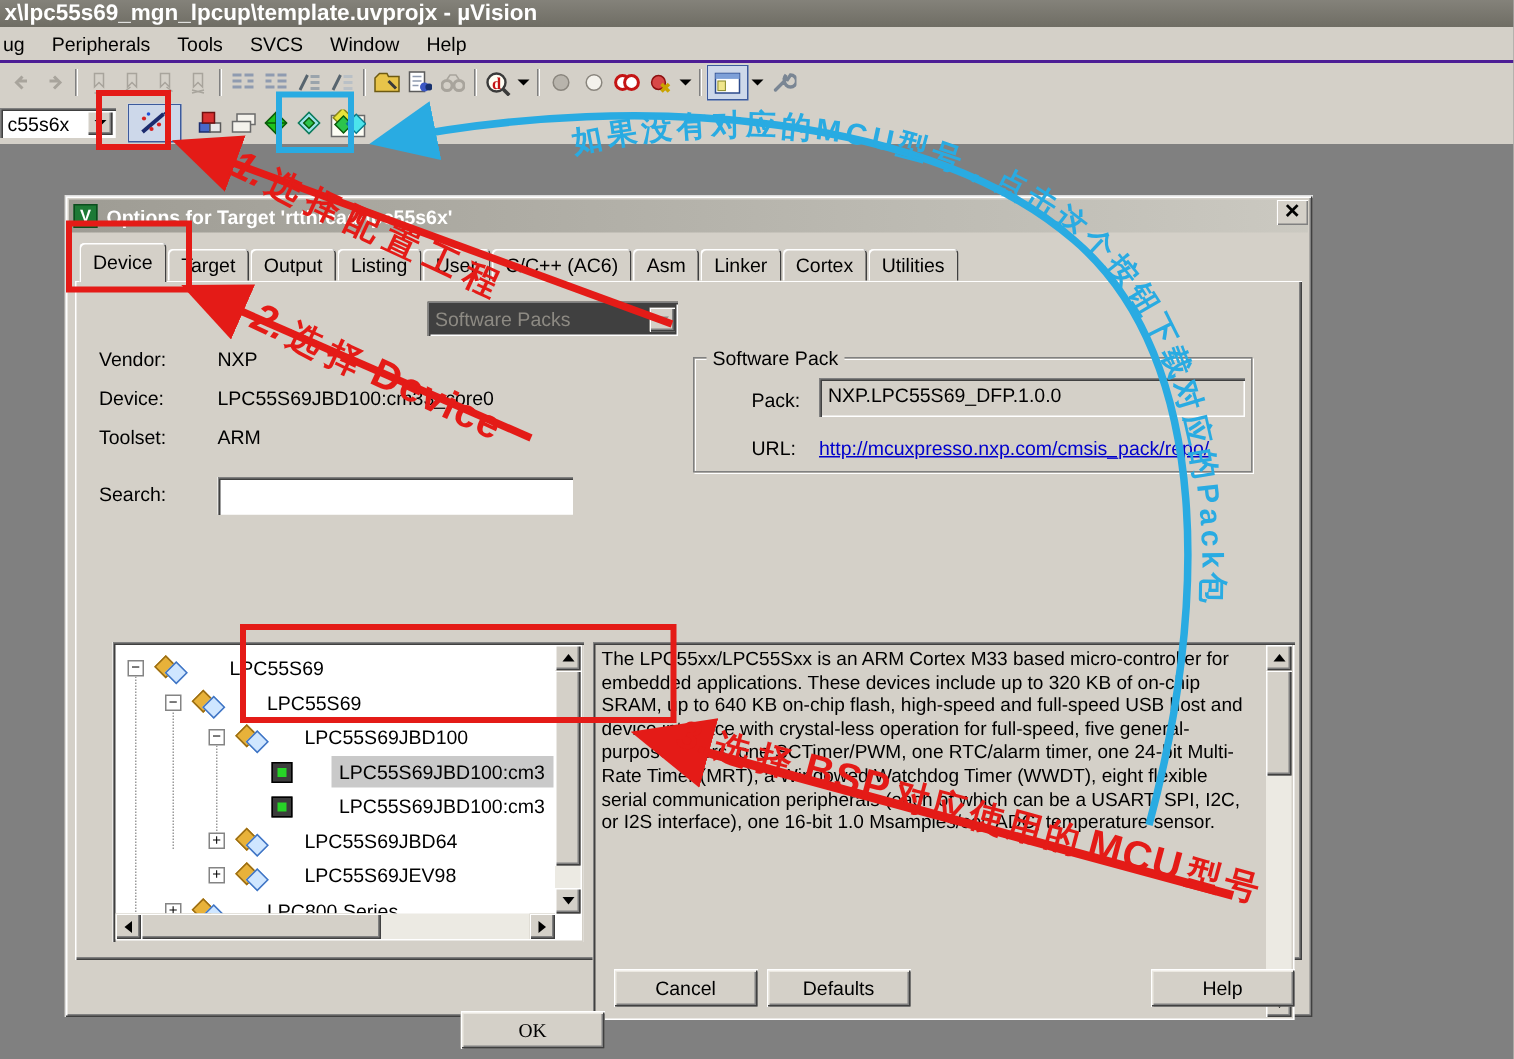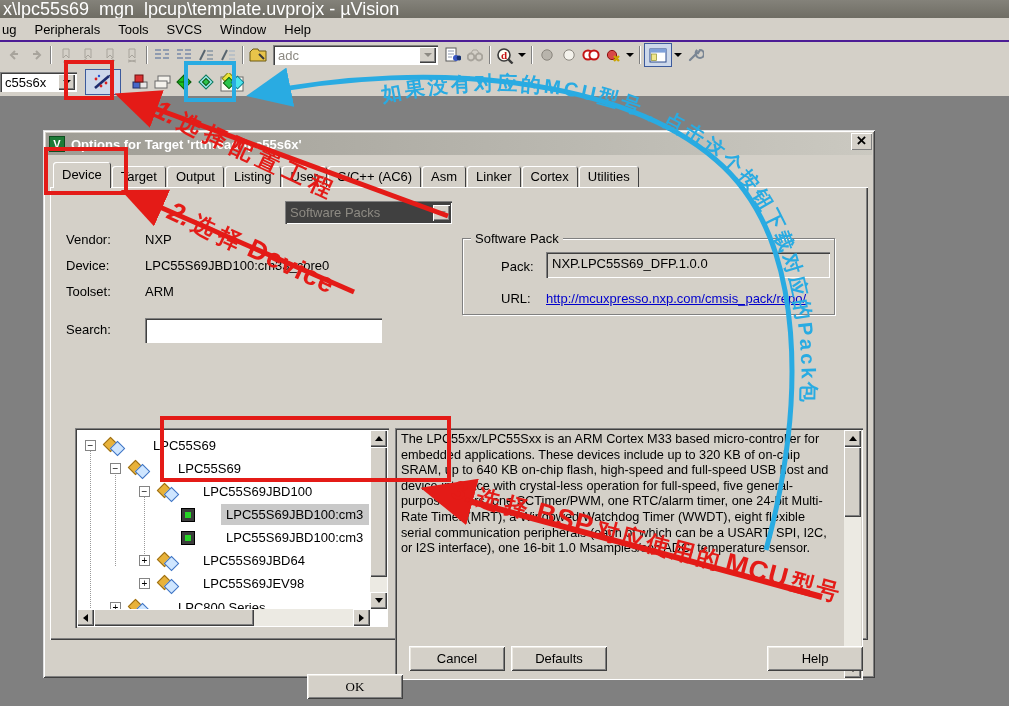--- a/index.html
+++ b/index.html
@@ -2,21 +2,21 @@
 <html><head>
 <meta charset="utf-8">
 <style>
   * { margin:0; padding:0; box-sizing:border-box; }
   html,body { width:1009px; height:706px; overflow:hidden; }
   body { font-family:"Liberation Sans", sans-serif; background:#808080; position:relative; font-size:13px; color:#000; }
   .raised-thin { background:#d4d0c8; box-shadow: inset 1px 1px 0 #fff, inset -1px -1px 0 #808080; }
   .btn { background:#d4d0c8; box-shadow: inset 1px 1px 0 #fff, inset -1px -1px 0 #404040, inset 2px 2px 0 #ece9e2, inset -2px -2px 0 #808080; border:none; font-family:"Liberation Sans",sans-serif; font-size:13px; color:#000; }
 
   
-  .titlebar { position:absolute; left:0; top:0; width:100%; height:18px; background:linear-gradient(#84827a,#6f6d64); color:#fff; font-weight:normal; font-size:18px; line-height:18px; padding-left:3px; white-space:nowrap; overflow:hidden; }
+  .titlebar { position:absolute; left:0; top:0; width:100%; height:18px; background:linear-gradient(#84827a,#6f6d64); color:#fff; font-weight:bold; font-size:15px; line-height:18px; padding-left:3px; white-space:nowrap; overflow:hidden; }
   .menubar { position:absolute; left:0; top:18px; width:100%; height:24px; background:#d4d0c8; border-bottom:2px solid #4c1d95; display:flex; align-items:center; }
   .menubar .mi { padding:3px 9px; }
   .toolbar1 { position:absolute; left:0; top:42px; width:100%; height:26px; background:#d4d0c8; display:flex; align-items:center; padding-left:3px; }
   .toolbar2 { position:absolute; left:0; top:68px; width:100%; height:28px; background:#d4d0c8; display:flex; align-items:center; }
   .tbtn { width:22px; height:20px; display:flex; align-items:center; justify-content:center; flex:0 0 auto; }
   .tsep { width:2px; height:18px; margin:0 3px; box-shadow: inset 1px 0 0 #808080, inset -1px 0 0 #fff; flex:0 0 auto; }
   .combo { height:20px; background:#fff; box-shadow: inset 1px 1px 0 #808080, inset 2px 2px 0 #404040, inset -1px -1px 0 #fff; display:flex; align-items:center; position:relative; }
   .combo .cval { flex:1; padding:0 5px; font-size:13px; white-space:nowrap; overflow:hidden; }
   .combo .cbtn { width:17px; height:16px; margin-right:2px; background:#d4d0c8; box-shadow: inset 1px 1px 0 #fff, inset -1px -1px 0 #404040, inset -2px -2px 0 #808080; display:flex; align-items:center; justify-content:center; }
   .caret { width:0; height:0; border:4px solid transparent; border-top:4px solid #000; margin-top:4px; }
@@ -160,26 +160,20 @@
         <path d="M9 3 h6 M9 7 h6 M9 11 h6" stroke="#b9c0c6" stroke-width="2"></path>
       </svg>
     </span>
   <span class="tsep"></span>
   <span class="tbtn">
       <svg class="ico" width="18" height="15">
         <path d="M1 4 l3 -3 h5 l1 2 h7 v10 h-16 z" fill="#e8c44a" stroke="#6d5a12"></path>
         <path d="M10 6 l5 5" stroke="#3a3a3a" stroke-width="2"></path>
       </svg>
     </span>
-  <div class="combo" style="width:165px; margin:0 4px;">
-    <span class="cval gray-text">adc</span>
-    <span class="cbtn">
-        <span class="caret dis"></span>
-      </span>
-  </div>
   <span class="tbtn">
       <svg class="ico" width="16" height="16">
         <rect x="1" y="1" width="10" height="13" fill="#fff" stroke="#5a5a5a"></rect>
         <path d="M3 4 h6 M3 7 h6 M3 10 h4" stroke="#8f9bb0"></path>
         <circle cx="11" cy="11" r="3" fill="#3a57c4"></circle>
         <circle cx="14" cy="11" r="2.4" fill="#16306e"></circle>
       </svg>
     </span>
   <span class="tbtn">
       <svg class="ico" width="16" height="14">

